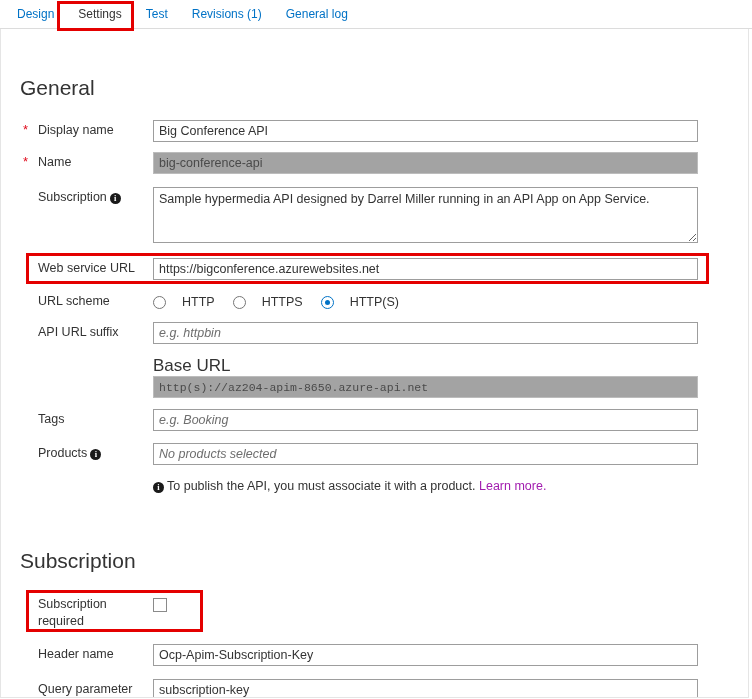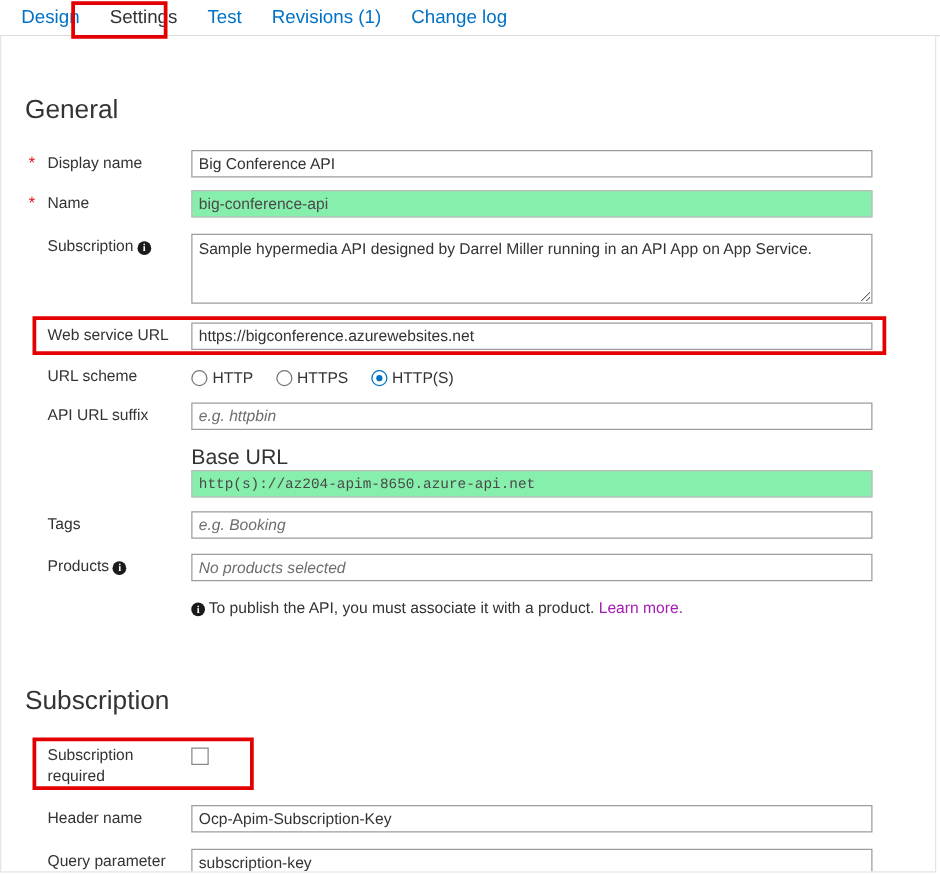--- a/index.html
+++ b/index.html
@@ -22,21 +22,21 @@
     background: #ffffff;
   }
   .tabbar::after {
     content: "";
     position: absolute;
     left: 0; right: 0; bottom: 0;
     height: 1px;
     background: #dcdcdc;
   }
   .tab {
-    font-size: 15px;
+    font-size: 12px;
     color: #0072c6;
     padding: 4px 12px 5px 12px;
     line-height: 18px;
     white-space: nowrap;
     cursor: pointer;
     position: relative;
   }
   .tab.active {
     color: #333333;
   }
@@ -126,21 +126,21 @@
     border: 1px solid #9d9d9d;
     background: #ffffff;
     font-family: "Liberation Sans", sans-serif;
     font-size: 12.5px;
     color: #333333;
     padding: 0 0 0 5px;
     line-height: 20px;
     outline: none;
   }
   .input.disabled {
-    background: #86efac;
+    background: #a3a3a3;
     border: 1px solid #bcbcbc;
     color: #4a4a4a;
   }
   .input.mono {
     font-family: "Liberation Mono", monospace;
     font-size: 11.5px;
   }
   .input::placeholder {
     font-style: italic;
     color: #6e6e6e;
@@ -169,21 +169,21 @@
     left: 152px;
     top: 0px;
     display: flex;
     align-items: center;
     gap: 18px;
     height: 22px;
   }
   .radio-opt {
     display: flex;
     align-items: center;
-    gap: 4px;
+    gap: 16px;
     font-size: 12.5px;
     color: #333333;
     cursor: pointer;
   }
   .radio-dot {
     width: 13px; height: 13px;
     border-radius: 50%;
     border: 1px solid #767676;
     background: #fff;
     position: relative;
@@ -223,21 +223,21 @@
   }
 </style>
 </head>
 <body>
 
 <div class="tabbar">
   <div class="tab">Design</div>
   <div class="tab active">Settings</div>
   <div class="tab">Test</div>
   <div class="tab">Revisions (1)</div>
-  <div class="tab">Change log</div>
+  <div class="tab">General log</div>
 </div>
 
 <div class="redbox" id="redbox-settings-tab"></div>
 
 <div class="panel">
 
   <div class="redbox" id="redbox-webserviceurl"></div>
   <div class="redbox" id="redbox-subscription"></div>
 
   <h2 class="section-title" id="general-title">General</h2>

